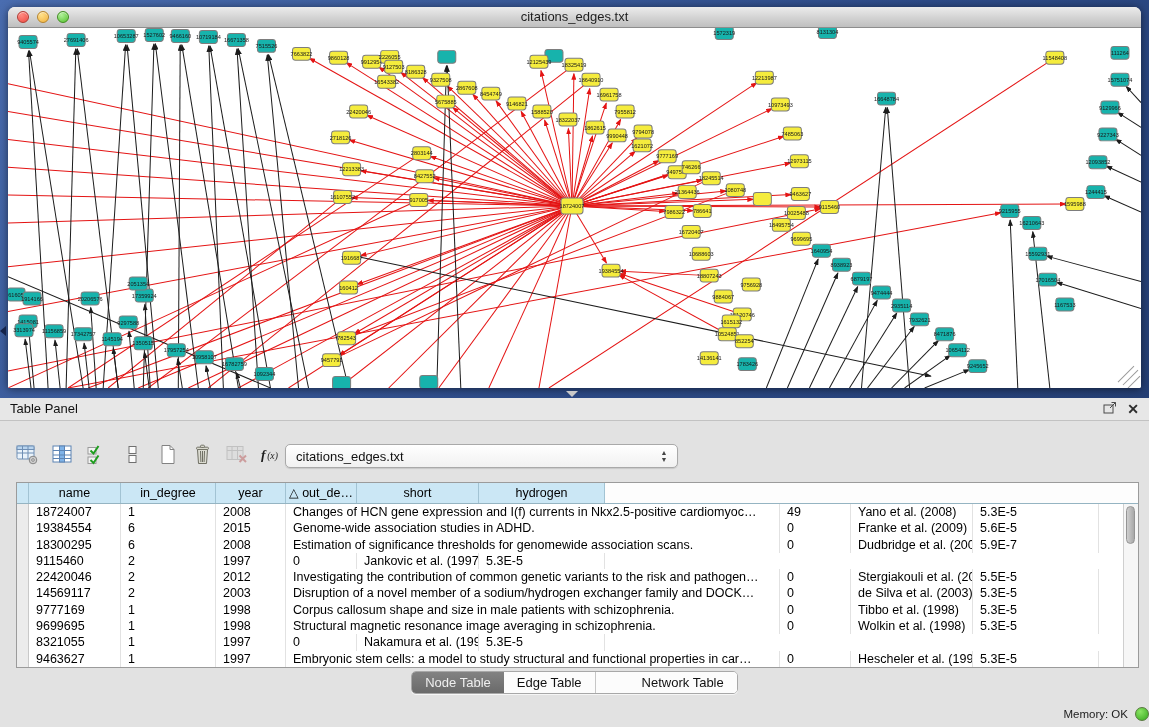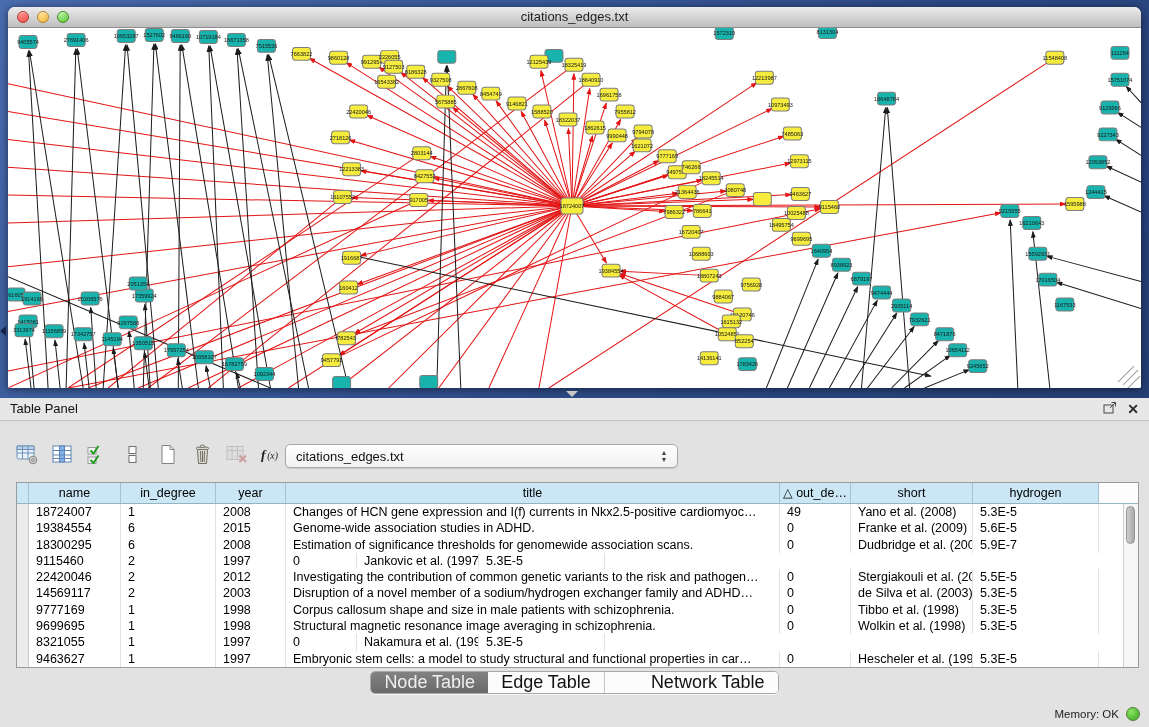--- a/index.html
+++ b/index.html
@@ -49,24 +49,24 @@
   .td{box-sizing:border-box;border-right:1px solid #e2e2e2;font-size:12.5px;line-height:16.3px;
        color:#000;overflow:hidden;white-space:nowrap;padding-left:7px;}
   .td.gutter{background:#ececec;border-right:1px solid #c9c9c9;padding:0;}
   .td.filler{border-right:none;}
   .vscroll{position:absolute;right:0;top:21px;bottom:0;width:15px;background:#f6f6f6;border-left:1px solid #cfcfcf;box-sizing:border-box;}
   .vthumb{position:absolute;left:2px;top:2px;width:9px;height:38px;border-radius:5px;
        background:linear-gradient(90deg,#cfcfcf,#a8a8a8);border:1px solid #949494;box-sizing:border-box;}
   .tabsbar{position:absolute;left:0;right:0;top:273px;height:24px;display:flex;justify-content:center;}
   .tabgroup{display:flex;height:21px;border:1px solid #a8a8a8;border-radius:5px;overflow:hidden;
        background:#fcfcfc;box-shadow:0 1px 0 rgba(255,255,255,.7);}
-  .tab{padding:0 13px;font-size:18px;line-height:21px;color:#111;background:#fcfcfc;}
+  .tab{padding:0 13px;font-size:13px;line-height:21px;color:#111;background:#fcfcfc;}
   .tab.selected{background:linear-gradient(#828282,#6a6a6a);color:#efefef;}
   .tab.divided{border-left:1px solid #c6c6c6;padding-left:46px;}
-  .statusbar{position:absolute;right:0;bottom:0;height:26px;display:flex;align-items:center;gap:7px;padding-right:9px;}
+  .statusbar{position:absolute;right:0;bottom:0;height:26px;display:flex;align-items:center;gap:7px;}
   .mem-label{font-size:11.5px;color:#1c1c1c;}
   .memdot{width:14px;height:14px;border-radius:50%;border:1px solid #56793d;box-sizing:border-box;
        background:radial-gradient(circle at 35% 30%,#8ae463,#34a81d);}
 </style>
 </head>
 <body>
 
 <div class="stage">
 
   <div class="top">
@@ -791,21 +791,20 @@
       <span class="dropdown-text">citations_edges.txt</span>
       <span class="dropdown-arrows">▲<br>▼</span>
     </div>
 
     <div class="tablebox">
       <div class="thead" id="thead">
           <div class="th gutter" style="width:12px"></div>
           <div class="th" style="width:92px">name</div>
           <div class="th" style="width:95px">in_degree</div>
           <div class="th" style="width:70px">year</div>
-          <div class="th" style="width:494px">title</div>
           <div class="th" style="width:71px">△ out_de…</div>
           <div class="th" style="width:122px">short</div>
           <div class="th" style="width:126px">hydrogen</div>
           <div class="th filler" style="flex:1"></div>
         </div>
       <div class="tbody" id="tbody">
           <div class="tr">
             <div class="td gutter" style="width:12px"></div>
             <div class="td" style="width:92px">18724007</div>
             <div class="td" style="width:95px">1</div>
@@ -857,21 +856,21 @@
             <div class="td" style="width:71px">0</div>
             <div class="td" style="width:122px">Stergiakouli et al. (2012)</div>
             <div class="td" style="width:126px">5.5E-5</div>
             <div class="td filler" style="flex:1"></div>
           </div>
           <div class="tr">
             <div class="td gutter" style="width:12px"></div>
             <div class="td" style="width:92px">14569117</div>
             <div class="td" style="width:95px">2</div>
             <div class="td" style="width:70px">2003</div>
-            <div class="td" style="width:494px">Disruption of a novel member of a sodium/hydrogen exchanger family and ADHD…</div>
+            <div class="td" style="width:494px">Disruption of a novel member of a sodium/hydrogen exchanger family and DOCK…</div>
             <div class="td" style="width:71px">0</div>
             <div class="td" style="width:122px">de Silva et al. (2003)</div>
             <div class="td" style="width:126px">5.3E-5</div>
             <div class="td filler" style="flex:1"></div>
           </div>
           <div class="tr">
             <div class="td gutter" style="width:12px"></div>
             <div class="td" style="width:92px">9777169</div>
             <div class="td" style="width:95px">1</div>
             <div class="td" style="width:70px">1998</div>

